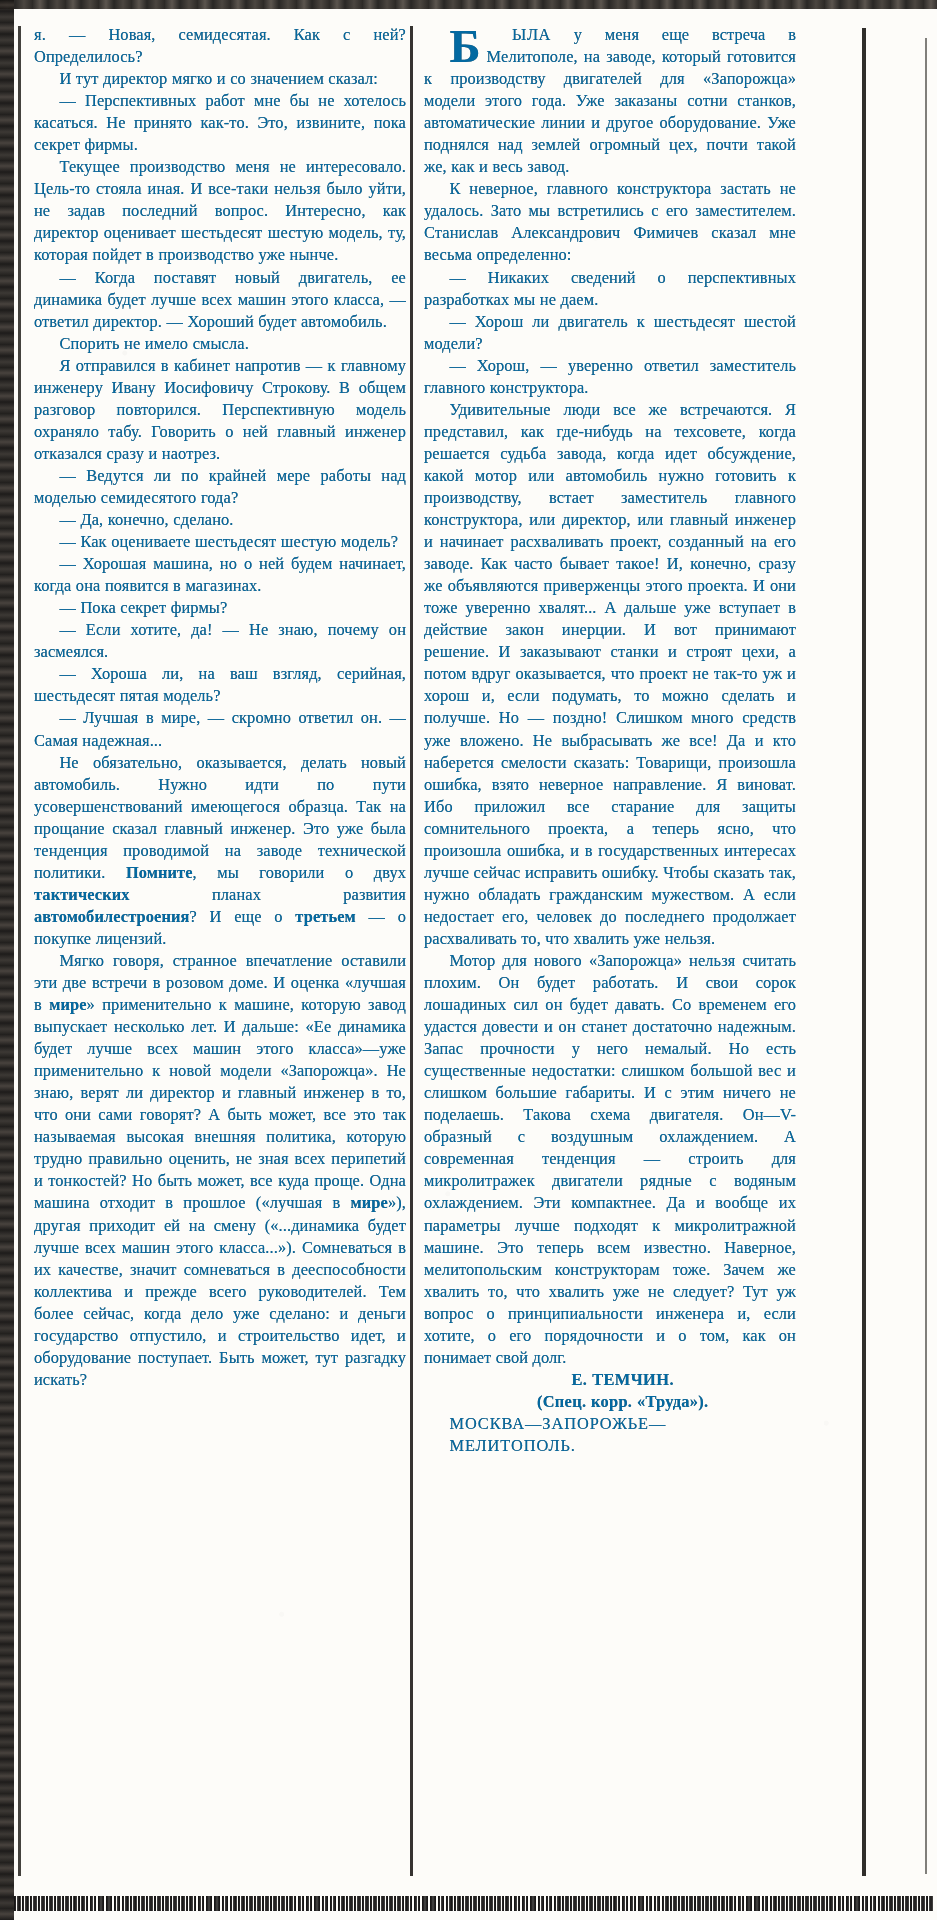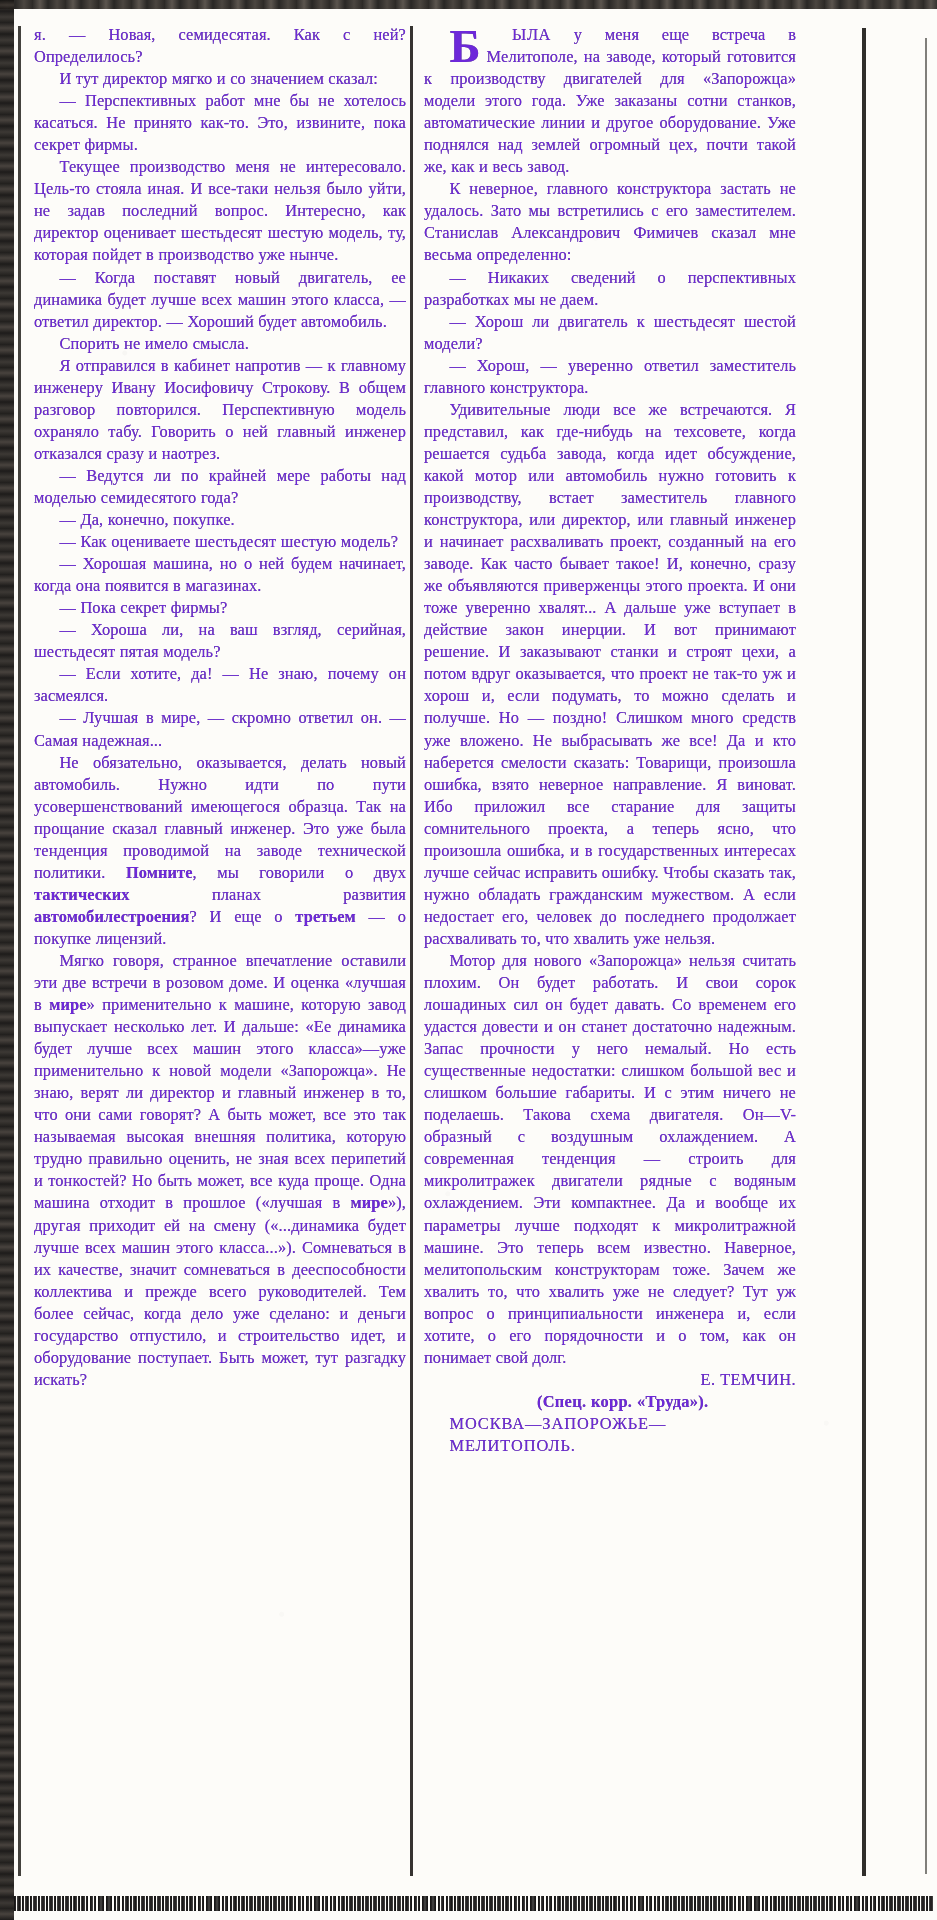--- a/index.html
+++ b/index.html
@@ -97,21 +97,21 @@
   .col {
     position: absolute;
     top: 24px;
     width: 372px;
     height: 1866px;
     overflow: hidden;
     text-align: justify;
     text-justify: inter-word;
     font-size: 16.4px;
     line-height: 22.05px;
-    color: #6d28d9;
+    color: #0369a1;
     letter-spacing: .1px;
     word-spacing: .3px;
     -webkit-font-smoothing: none;
   }
   .col-left  { left: 34px; }
   .col-right { left: 424px; }
 
   .col p {
     margin: 0;
     text-indent: 1.55em;
@@ -131,22 +131,22 @@
     margin-top: 1px;
     font-family: "Liberation Serif", "DejaVu Serif", serif;
   }
   .dropcap-para .lead-caps { letter-spacing: .6px; }
 
   b, .bold { font-weight: 700; }
 
   
   .sig {
     margin-top: 2px;
-    text-align: right;
-    font-weight: 400;
+    text-align: center;
+    font-weight: 700;
     text-indent: 0;
     letter-spacing: .4px;
   }
   .sig-sub {
     text-align: center;
     font-weight: 700;
     text-indent: 0;
     letter-spacing: .3px;
   }
   .dateline {
@@ -180,26 +180,26 @@
 
   <div class="col col-left">
     <p class="noindent">я. — Новая, семидесятая. Как с ней? Определилось?</p>
     <p>И тут директор мягко и со значением сказал:</p>
     <p>— Перспективных работ мне бы не хотелось касаться. Не принято как-то. Это, извините, пока секрет фирмы.</p>
     <p>Текущее производство меня не интересовало. Цель-то стояла иная. И все-таки нельзя было уйти, не задав последний вопрос. Интересно, как директор оценивает шестьдесят шестую модель, ту, которая пойдет в производство уже нынче.</p>
     <p>— Когда поставят новый двигатель, ее динамика будет лучше всех машин этого класса, — ответил директор. — Хороший будет автомобиль.</p>
     <p>Спорить не имело смысла.</p>
     <p>Я отправился в кабинет напротив — к главному инженеру Ивану Иосифовичу Строкову. В общем разговор повторился. Перспективную модель охраняло табу. Говорить о ней главный инженер отказался сразу и наотрез.</p>
     <p>— Ведутся ли по крайней мере работы над моделью семидесятого года?</p>
-    <p>— Да, конечно, покупке.</p>
+    <p>— Да, конечно, сделано.</p>
     <p>— Как оцениваете шестьдесят шестую модель?</p>
     <p>— Хорошая машина, но о ней будем начинает, когда она появится в магазинах.</p>
     <p>— Пока секрет фирмы?</p>
+    <p>— Если хотите, да! — Не знаю, почему он засмеялся.</p>
     <p>— Хороша ли, на ваш взгляд, серийная, шестьдесят пятая модель?</p>
-    <p>— Если хотите, да! — Не знаю, почему он засмеялся.</p>
     <p>— Лучшая в мире, — скромно ответил он. — Самая надежная...</p>
     <p>Не обязательно, оказывается, делать новый автомобиль. Нужно идти по пути усовершенствований имеющегося образца. Так на прощание сказал главный инженер. Это уже была тенденция проводимой на заводе технической политики. <b class="bold">Помните</b>, мы говорили о двух <b class="bold">тактических</b> планах развития <b class="bold">автомобилестроения</b>? И еще о <b class="bold">третьем</b> — о покупке лицензий.</p>
     <p>Мягко говоря, странное впечатление оставили эти две встречи в розовом доме. И оценка «лучшая в <b class="bold">мире</b>» применительно к машине, которую завод выпускает несколько лет. И дальше: «Ее динамика будет лучше всех машин этого класса»—уже применительно к новой модели «Запорожца». Не знаю, верят ли директор и главный инженер в то, что они сами говорят? А быть может, все это так называемая высокая внешняя политика, которую трудно правильно оценить, не зная всех перипетий и тонкостей? Но быть может, все куда проще. Одна машина отходит в прошлое («лучшая в <b class="bold">мире</b>»), другая приходит ей на смену («...динамика будет лучше всех машин этого класса...»). Сомневаться в их качестве, значит сомневаться в дееспособности коллектива и прежде всего руководителей. Тем более сейчас, когда дело уже сделано: и деньги государство отпустило, и строительство идет, и оборудование поступает. Быть может, тут разгадку искать?</p>
   </div>
 
   <div class="col col-right">
     <p class="dropcap-para">
       <span class="dropcap">Б</span><span class="lead-caps">ЫЛА</span><span> у меня еще встреча в Мелитополе, на заводе, который готовится к производству двигателей для «Запорожца» модели этого года. Уже заказаны сотни станков, автоматические линии и другое оборудование. Уже поднялся над землей огромный цех, почти такой же, как и весь завод.</span>
     </p>
     <p>К неверное, главного конструктора застать не удалось. Зато мы встретились с его заместителем. Станислав Александрович Фимичев сказал мне весьма определенно:</p>

